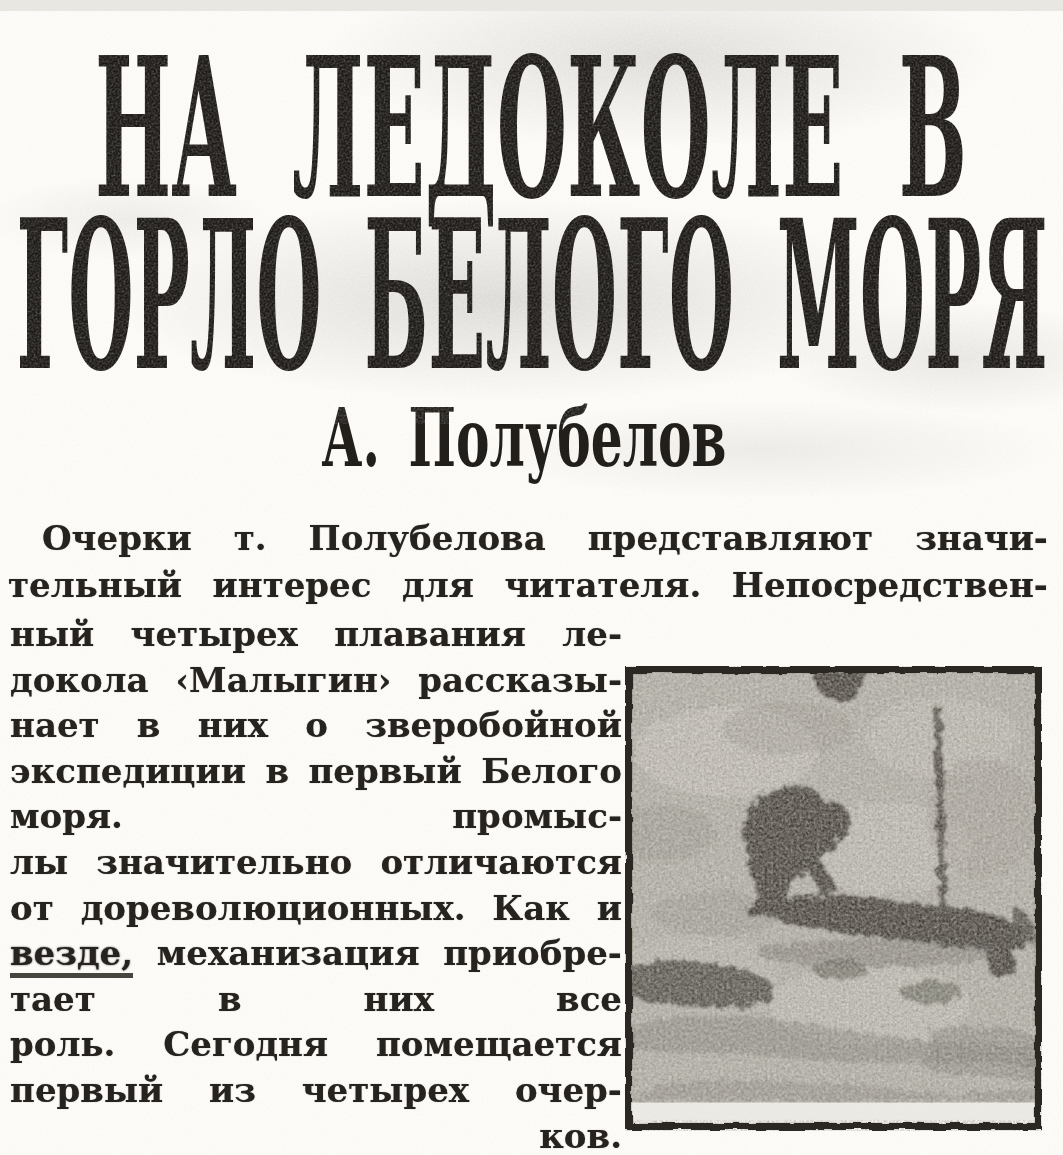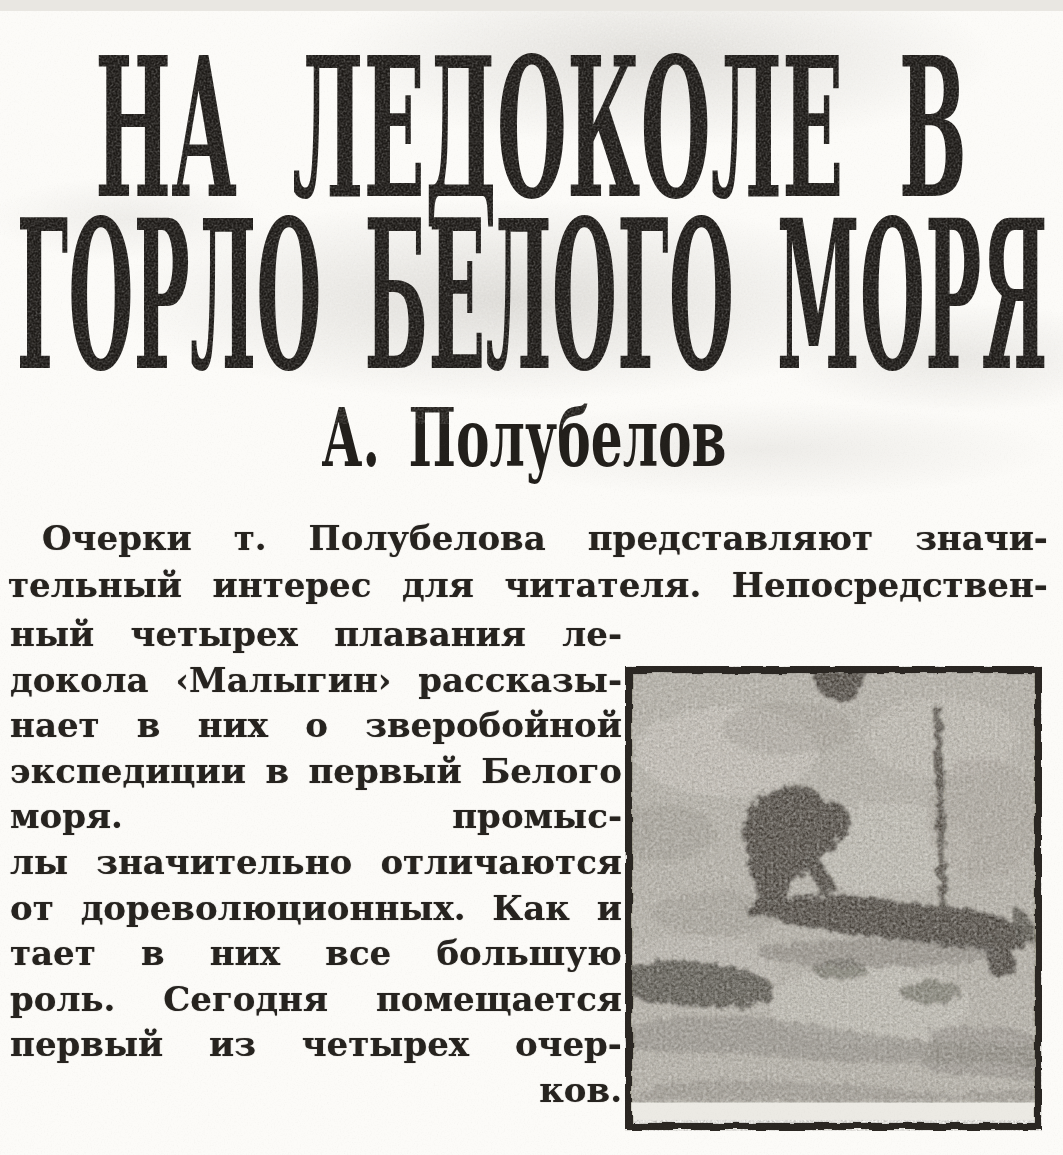--- a/index.html
+++ b/index.html
@@ -70,21 +70,22 @@
 
   <div class="bodyrow">
     <div class="col" id="col">
         <div class="line"><span>ный</span><span>четырех</span><span>плавания</span><span>ле-</span></div>
         <div class="line"><span>докола</span><span>‹Малыгин›</span><span>рассказы-</span></div>
         <div class="line"><span>нает</span><span>в</span><span>них</span><span>о</span><span>зверобойной</span></div>
         <div class="line"><span>экспедиции</span><span>в</span><span>первый</span><span>Белого</span></div>
         <div class="line"><span>моря.</span><span>промыс-</span></div>
         <div class="line"><span>лы</span><span>значительно</span><span>отличаются</span></div>
         <div class="line"><span>от</span><span>дореволюционных.</span><span>Как</span><span>и</span></div>
-        <div class="line"><span>тает</span><span>в</span><span>них</span><span>все</span><span>большую</span></div>
+        <div class="line"><span class="u">везде,</span><span>механизация</span><span>приобре-</span></div>
+        <div class="line"><span>тает</span><span>в</span><span>них</span><span>все</span></div>
         <div class="line"><span>роль.</span><span>Сегодня</span><span>помещается</span></div>
         <div class="line"><span>первый</span><span>из</span><span>четырех</span><span>очер-</span></div>
         <div class="line start"><span>ков.</span></div>
       </div>
   </div>
 
   <figure class="photo" aria-label="Зверобой, склонившийся над тушей тюленя на льду, рядом вертикальный шест">
     <svg viewBox="0 0 409 460" preserveAspectRatio="none">
       <defs>
         <filter id="ph-rough" x="-15%" y="-15%" width="130%" height="130%">

